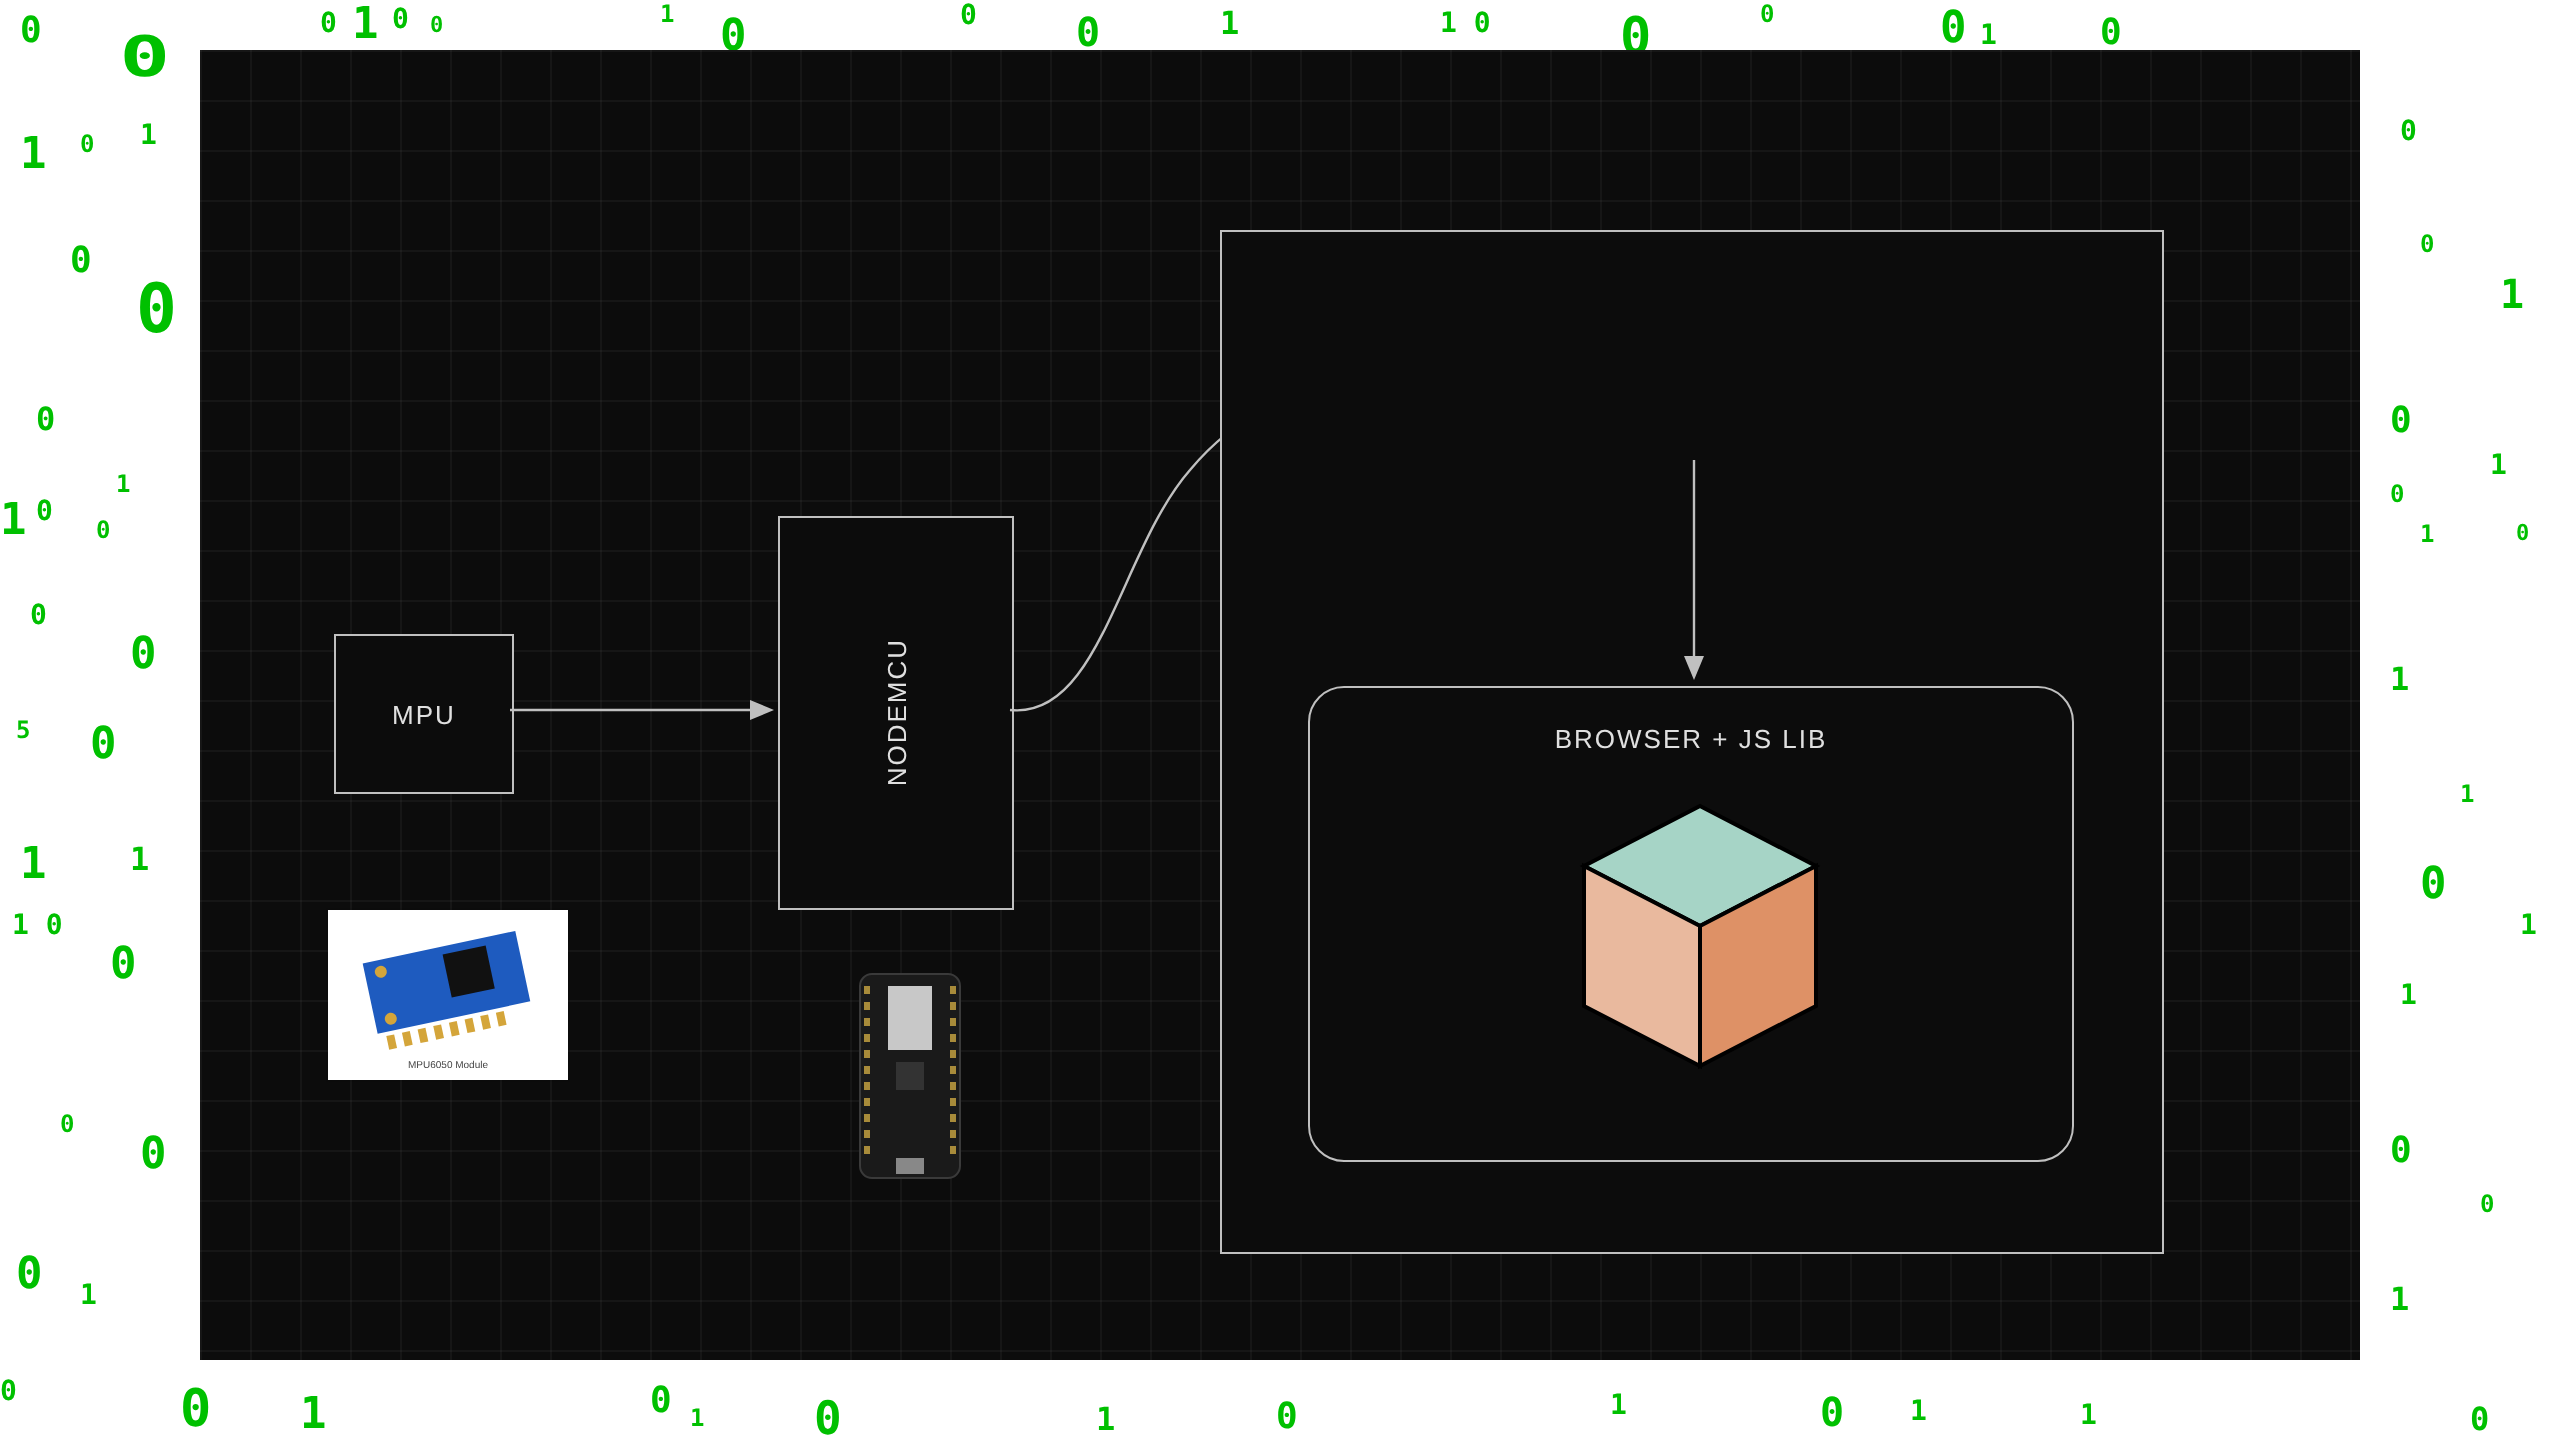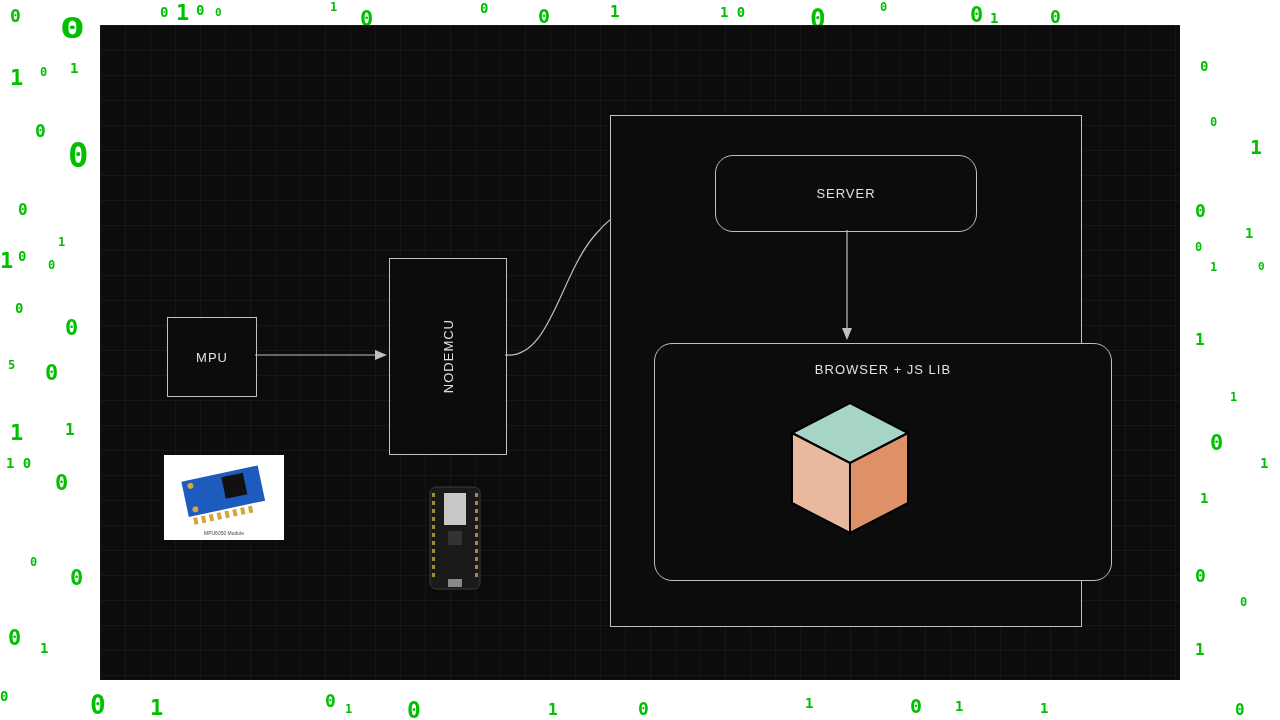--- a/index.html
+++ b/index.html
@@ -173,30 +173,27 @@
     <span class="vlabel">NODEMCU</span>
   </div>
 
   <svg class="arrow-svg" style="left:405px;top:140px" width="200" height="200">
     <path d="M 0 190 C 45 195, 55 110, 90 70 C 115 40, 145 30, 165 28"></path>
     <polygon class="arrowhead" transform="translate(165,28) rotate(-5)" points="0,-5 12,0 0,5"></polygon>
   </svg>
 
   <div class="node-box" style="left:510px;top:90px;width:470px;height:510px;border-width:1.5px"></div>
 
-  <div class="node-box node-round" style="left:615px;top:130px;width:260px;height:75px">
-    <span>SERVER</span>
-  </div>
 
   <svg class="arrow-svg" style="left:737px;top:205px" width="20" height="120">
     <line x1="10" y1="0" x2="10" y2="98"></line>
     <polygon class="arrowhead" points="5,98 10,110 15,98"></polygon>
   </svg>
 
-  <div class="node-box node-round" style="left:554px;top:318px;width:458px;height:238px;align-items:flex-start;padding-top:18px;box-sizing:border-box">
+  <div class="node-box node-round" style="left:554px;top:318px;width:383px;height:238px;align-items:flex-start;padding-top:18px;box-sizing:border-box">
     <span>BROWSER + JS LIB</span>
   </div>
 
   <svg class="arrow-svg" style="left:680px;top:370px" width="140" height="150">
     <polygon points="70,8 128,38 70,68 12,38" style="fill:#a6d4c6;stroke:#000;stroke-width:2"></polygon>
     <polygon points="12,38 70,68 70,138 12,108" style="fill:#e9b99e;stroke:#000;stroke-width:2"></polygon>
     <polygon points="128,38 70,68 70,138 128,108" style="fill:#de9166;stroke:#000;stroke-width:2"></polygon>
   </svg>
 
   <div class="photo" style="left:64px;top:430px;width:120px;height:85px">

